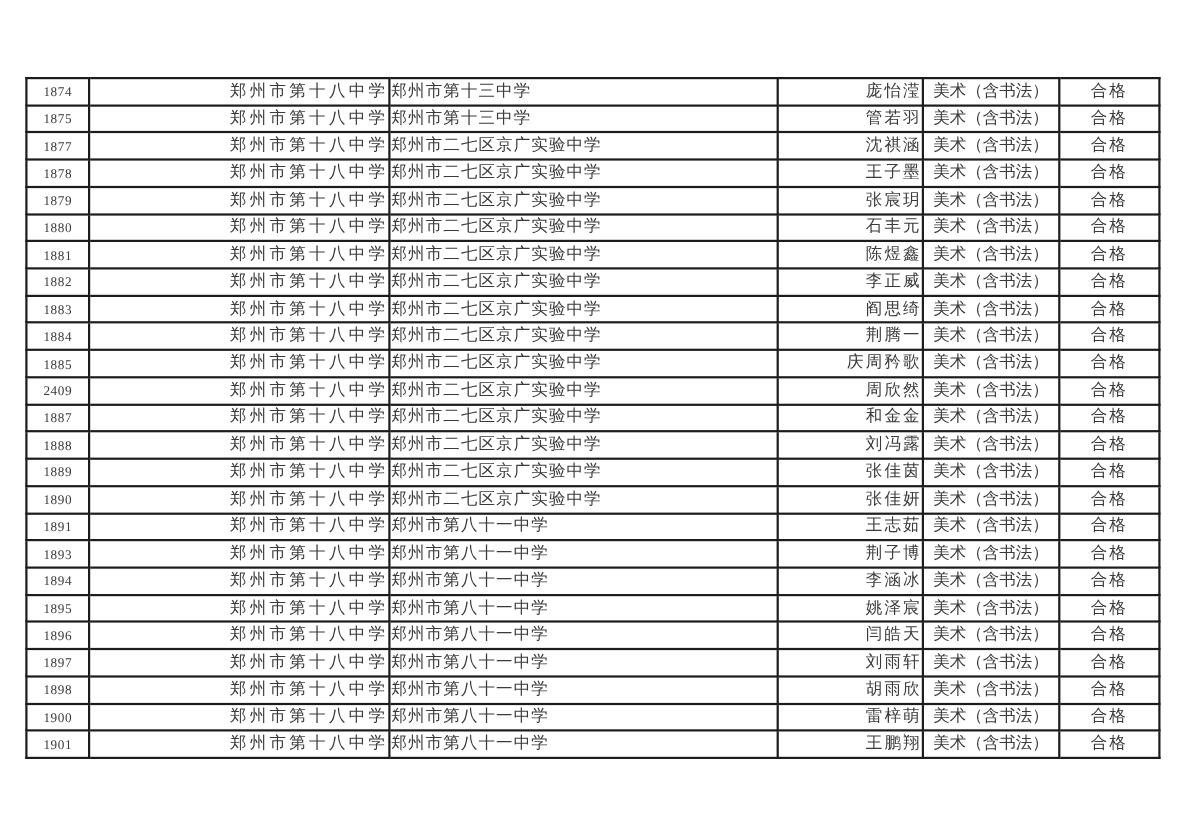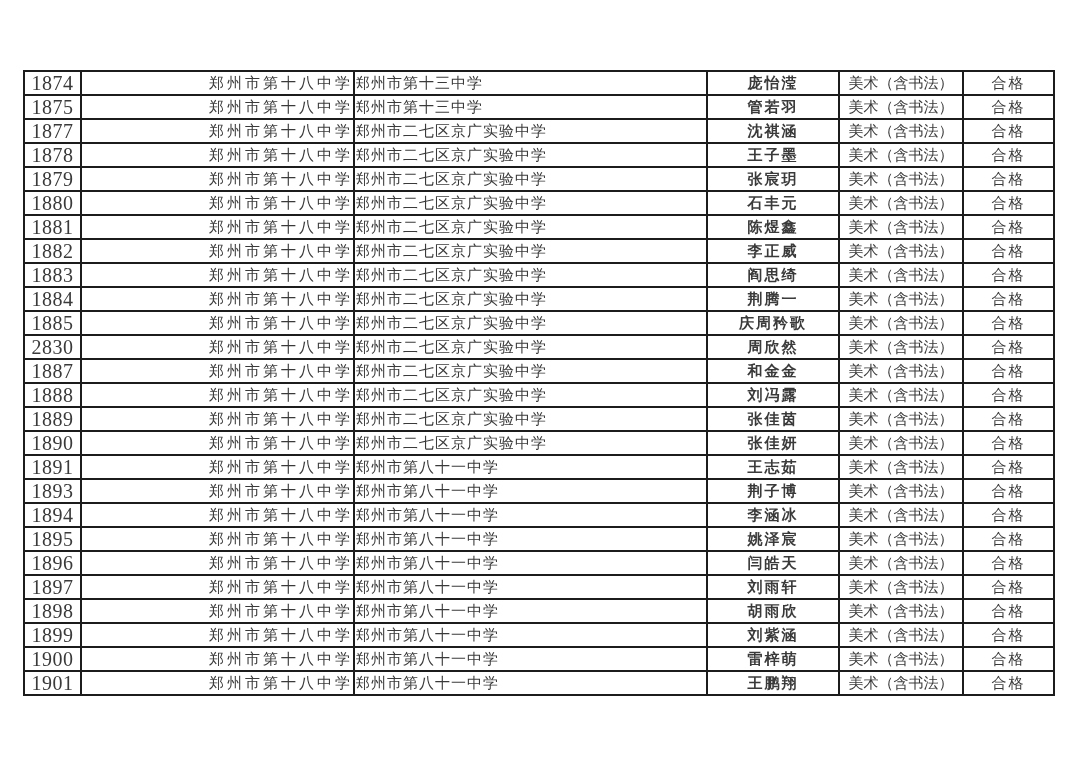--- a/index.html
+++ b/index.html
@@ -28,24 +28,24 @@
   }
   table.results-table td {
     border: 2px solid #1c1c1c;
     padding: 0;
     height: 22px;
     line-height: 1;
     white-space: nowrap;
     overflow: hidden;
     vertical-align: middle;
   }
-  td.c0 { text-align: center; letter-spacing: 0.5px; font-size: 20px; }
+  td.c0 { text-align: center; letter-spacing: 0.5px; font-size: 12px; }
   td.c1 { text-align: right; letter-spacing: 3px; }
   td.c2 { text-align: left; padding-left: 6px; letter-spacing: 1px; border-radius: 11px; }
-  td.c3 { text-align: center; letter-spacing: 2px; font-weight: bold; }
+  td.c3 { text-align: right; letter-spacing: 2px; }
   td.c4 { text-align: center; letter-spacing: 0; }
   td.c5 { text-align: center; letter-spacing: 2px; border-radius: 11px; }
 </style>
 </head>
 <body>
 
 <div class="page">
   <table class="results-table">
     <colgroup>
       <col style="width:57px">
@@ -138,21 +138,21 @@
         </tr>
         <tr>
           <td class="c0">1885</td>
           <td class="c1">郑州市第十八中学</td>
           <td class="c2">郑州市二七区京广实验中学</td>
           <td class="c3">庆周矜歌</td>
           <td class="c4">美术（含书法）</td>
           <td class="c5">合格</td>
         </tr>
         <tr>
-          <td class="c0">2830</td>
+          <td class="c0">2409</td>
           <td class="c1">郑州市第十八中学</td>
           <td class="c2">郑州市二七区京广实验中学</td>
           <td class="c3">周欣然</td>
           <td class="c4">美术（含书法）</td>
           <td class="c5">合格</td>
         </tr>
         <tr>
           <td class="c0">1887</td>
           <td class="c1">郑州市第十八中学</td>
           <td class="c2">郑州市二七区京广实验中学</td>
@@ -230,28 +230,20 @@
           <td class="c2">郑州市第八十一中学</td>
           <td class="c3">刘雨轩</td>
           <td class="c4">美术（含书法）</td>
           <td class="c5">合格</td>
         </tr>
         <tr>
           <td class="c0">1898</td>
           <td class="c1">郑州市第十八中学</td>
           <td class="c2">郑州市第八十一中学</td>
           <td class="c3">胡雨欣</td>
-          <td class="c4">美术（含书法）</td>
-          <td class="c5">合格</td>
-        </tr>
-        <tr>
-          <td class="c0">1899</td>
-          <td class="c1">郑州市第十八中学</td>
-          <td class="c2">郑州市第八十一中学</td>
-          <td class="c3">刘紫涵</td>
           <td class="c4">美术（含书法）</td>
           <td class="c5">合格</td>
         </tr>
         <tr>
           <td class="c0">1900</td>
           <td class="c1">郑州市第十八中学</td>
           <td class="c2">郑州市第八十一中学</td>
           <td class="c3">雷梓萌</td>
           <td class="c4">美术（含书法）</td>
           <td class="c5">合格</td>

